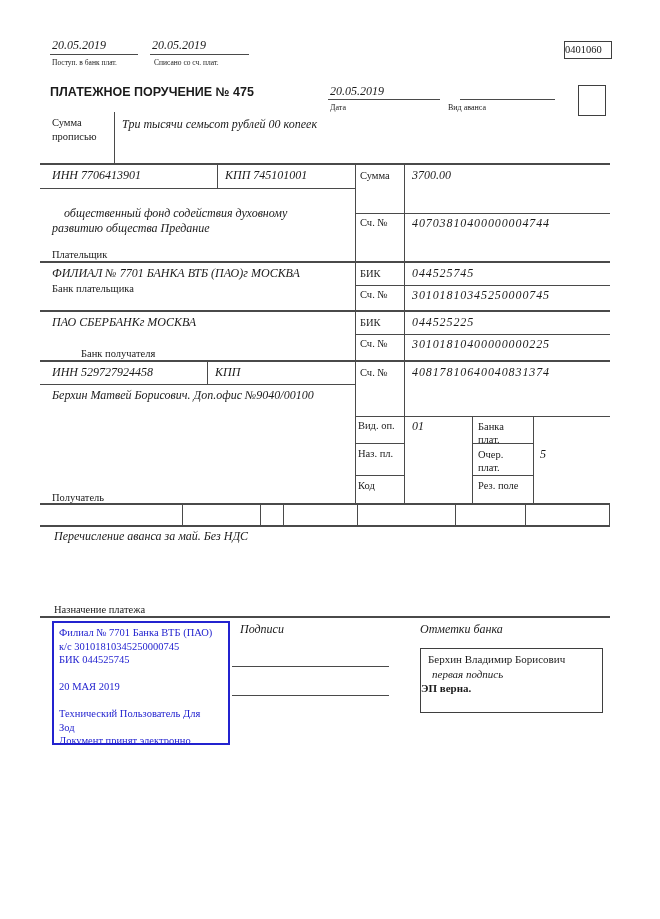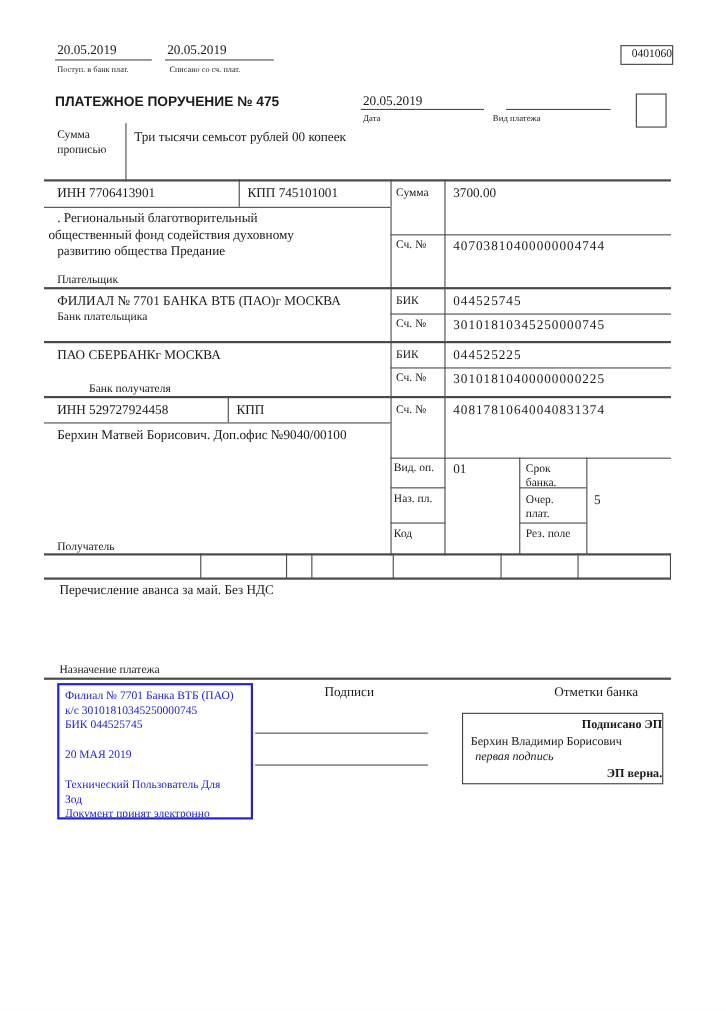--- a/index.html
+++ b/index.html
@@ -3,30 +3,30 @@
 <meta charset="utf-8">
 <style>
   * { margin:0; padding:0; box-sizing:border-box; }
   html,body { background:#e8e8e8; }
   #page {
     position:relative; width:660px; height:919px; background:#ffffff;
     font-family:"Liberation Serif", serif; color:#1a1a1a; overflow:hidden;
     margin:0 auto;
   }
   .t { position:absolute; white-space:nowrap; color:#1a1a1a; }
-  .f12  { font-size:12px;  line-height:14px; }
+  .f12  { font-size:12px;  line-height:14px;font-style:italic; }
   .f10  { font-size:10.5px; line-height:12px; }
   .f8   { font-size:8px;   line-height:9px; }
   .f7   { font-size:7.5px; line-height:9px; }
   .num  { letter-spacing:0.9px; }
   .wrap { white-space:normal; line-height:13px; }
   .title { font-family:"Liberation Sans", sans-serif; font-weight:bold; font-size:12.5px; }
   .line { position:absolute; background:#4a4a4a; }
   .box  { position:absolute; border:1px solid #3f3f3f; background:transparent; }
-  .center { text-align:right; }
+  .center { text-align:left; }
 
   #stamp-box {
     position:absolute; left:52px; top:621px; width:178px; height:124px;
     border:2px solid #2323cf; color:#2323cf; font-size:10.5px;
     padding:3px 5px; overflow:hidden;
   }
   #stamp-box .sline { min-height:13.5px; line-height:13.5px; white-space:normal; width:158px; }
   #bank-marks-box {
     position:absolute; left:420px; top:648px; width:183px; height:65px;
     border:1px solid #3f3f3f; font-size:11px; padding-top:3px;
@@ -45,34 +45,33 @@
   <div class="t f12" style="left:152px; top:38px;">20.05.2019</div>
   <div class="t f7" style="left:154px; top:58px;font-family:Liberation Serif, serif;">Списано со сч. плат.</div>
 
   <div class="box" style="left:564px; top:41px; width:48px; height:18px;">
     <div class="center f10" style="line-height:16px;">0401060</div>
   </div>
 
   <div class="t title" style="left:50px; top:85px;">ПЛАТЕЖНОЕ ПОРУЧЕНИЕ № 475</div>
   <div class="t f12" style="left:330px; top:84px;">20.05.2019</div>
   <div class="t f8" style="left:330px; top:103px;">Дата</div>
-  <div class="t f8" style="left:448px; top:103px;">Вид платежа</div>
+  <div class="t f8" style="left:448px; top:103px;">Вид аванса</div>
   <div class="box" style="left:578px; top:85px; width:28px; height:31px;"></div>
 
   <div class="t f10" style="left:52px; top:117px;">Сумма</div>
   <div class="t f10" style="left:52px; top:131px;">прописью</div>
   <div class="t f12" style="left:122px; top:117px;">Три тысячи семьсот рублей 00 копеек</div>
 
   <div class="t f12" style="left:52px;  top:168px;">ИНН 7706413901</div>
   <div class="t f12" style="left:225px; top:168px;">КПП 745101001</div>
   <div class="t f10" style="left:360px; top:170px;">Сумма</div>
   <div class="t f12" style="left:412px; top:168px;">3700.00</div>
 
-  <div class="t f12" style="left:52px; top:191px;">. Региональный благотворительный</div>
-  <div class="t f12" style="left:44px; top:206px;">общественный фонд содействия духовному</div>
+  <div class="t f12" style="left:64px; top:206px;">общественный фонд содействия духовному</div>
   <div class="t f12" style="left:52px; top:221px;">развитию общества Предание</div>
 
   <div class="t f10" style="left:360px; top:217px;">Сч. №</div>
   <div class="t f12 num" style="left:412px; top:216px;">40703810400000004744</div>
   <div class="t f10" style="left:52px; top:249px;">Плательщик</div>
 
   <div class="t f12" style="left:52px;  top:266px;">ФИЛИАЛ № 7701 БАНКА ВТБ (ПАО)г МОСКВА</div>
   <div class="t f10" style="left:360px; top:268px;">БИК</div>
   <div class="t f12 num" style="left:412px; top:266px;">044525745</div>
   <div class="t f10" style="left:360px; top:289px;">Сч. №</div>
@@ -87,21 +86,21 @@
   <div class="t f10" style="left:52px; top:348px;margin-left:29px;">Банк получателя</div>
 
   <div class="t f12" style="left:52px;  top:365px;">ИНН 529727924458</div>
   <div class="t f12" style="left:215px; top:365px;">КПП</div>
   <div class="t f10" style="left:360px; top:367px;">Сч. №</div>
   <div class="t f12 num" style="left:412px; top:365px;">40817810640040831374</div>
   <div class="t f12" style="left:52px; top:388px;">Берхин Матвей Борисович. Доп.офис №9040/00100</div>
 
   <div class="t f10" style="left:358px; top:420px;">Вид. оп.</div>
   <div class="t f12" style="left:412px; top:419px;">01</div>
-  <div class="t f10 wrap" style="left:478px; top:420px; width:42px;">Срок банка.</div>
+  <div class="t f10 wrap" style="left:478px; top:420px; width:42px;">Банка плат.</div>
   <div class="t f10" style="left:358px; top:448px;">Наз. пл.</div>
   <div class="t f10 wrap" style="left:478px; top:448px; width:42px;">Очер. плат.</div>
   <div class="t f12" style="left:540px; top:447px;">5</div>
   <div class="t f10" style="left:358px; top:480px;">Код</div>
   <div class="t f10" style="left:478px; top:480px;">Рез. поле</div>
 
   <div class="t f10" style="left:52px; top:492px;">Получатель</div>
 
   <div class="t f12" style="left:54px; top:529px;">Перечисление аванса за май. Без НДС</div>
   <div class="t f10" style="left:54px; top:604px;">Назначение платежа</div>
@@ -116,21 +115,20 @@
     <div class="sline">Технический Пользователь Для Зод</div>
     <div class="sline">Документ принят электронно</div>
   </div>
 
   <div class="t f12 center" style="left:240px; top:622px; width:100px;">Подписи</div>
   <div class="line" style="left:232px; top:666px; width:157px; height:1px;"></div>
   <div class="line" style="left:232px; top:695px; width:157px; height:1px;"></div>
 
   <div class="t f12 center" style="left:420px; top:622px; width:160px;">Отметки банка</div>
   <div id="bank-marks-box">
-    <div class="bold center">Подписано ЭП</div>
     <div style="padding-left:7px;">Берхин Владимир Борисович</div>
     <div class="ital" style="padding-left:11px;">первая подпись</div>
     <div class="bold center">ЭП верна.</div>
   </div>
 
 <div class="line" style="left: 50px; top: 54px; width: 88px; height: 1px;"></div>
     <div class="line" style="left: 150px; top: 54px; width: 99px; height: 1px;"></div>
     <div class="line" style="left: 328px; top: 99px; width: 112px; height: 1px;"></div>
     <div class="line" style="left: 460px; top: 99px; width: 95px; height: 1px;"></div>
     <div class="line" style="left: 114px; top: 112px; width: 1px; height: 53px;"></div>

